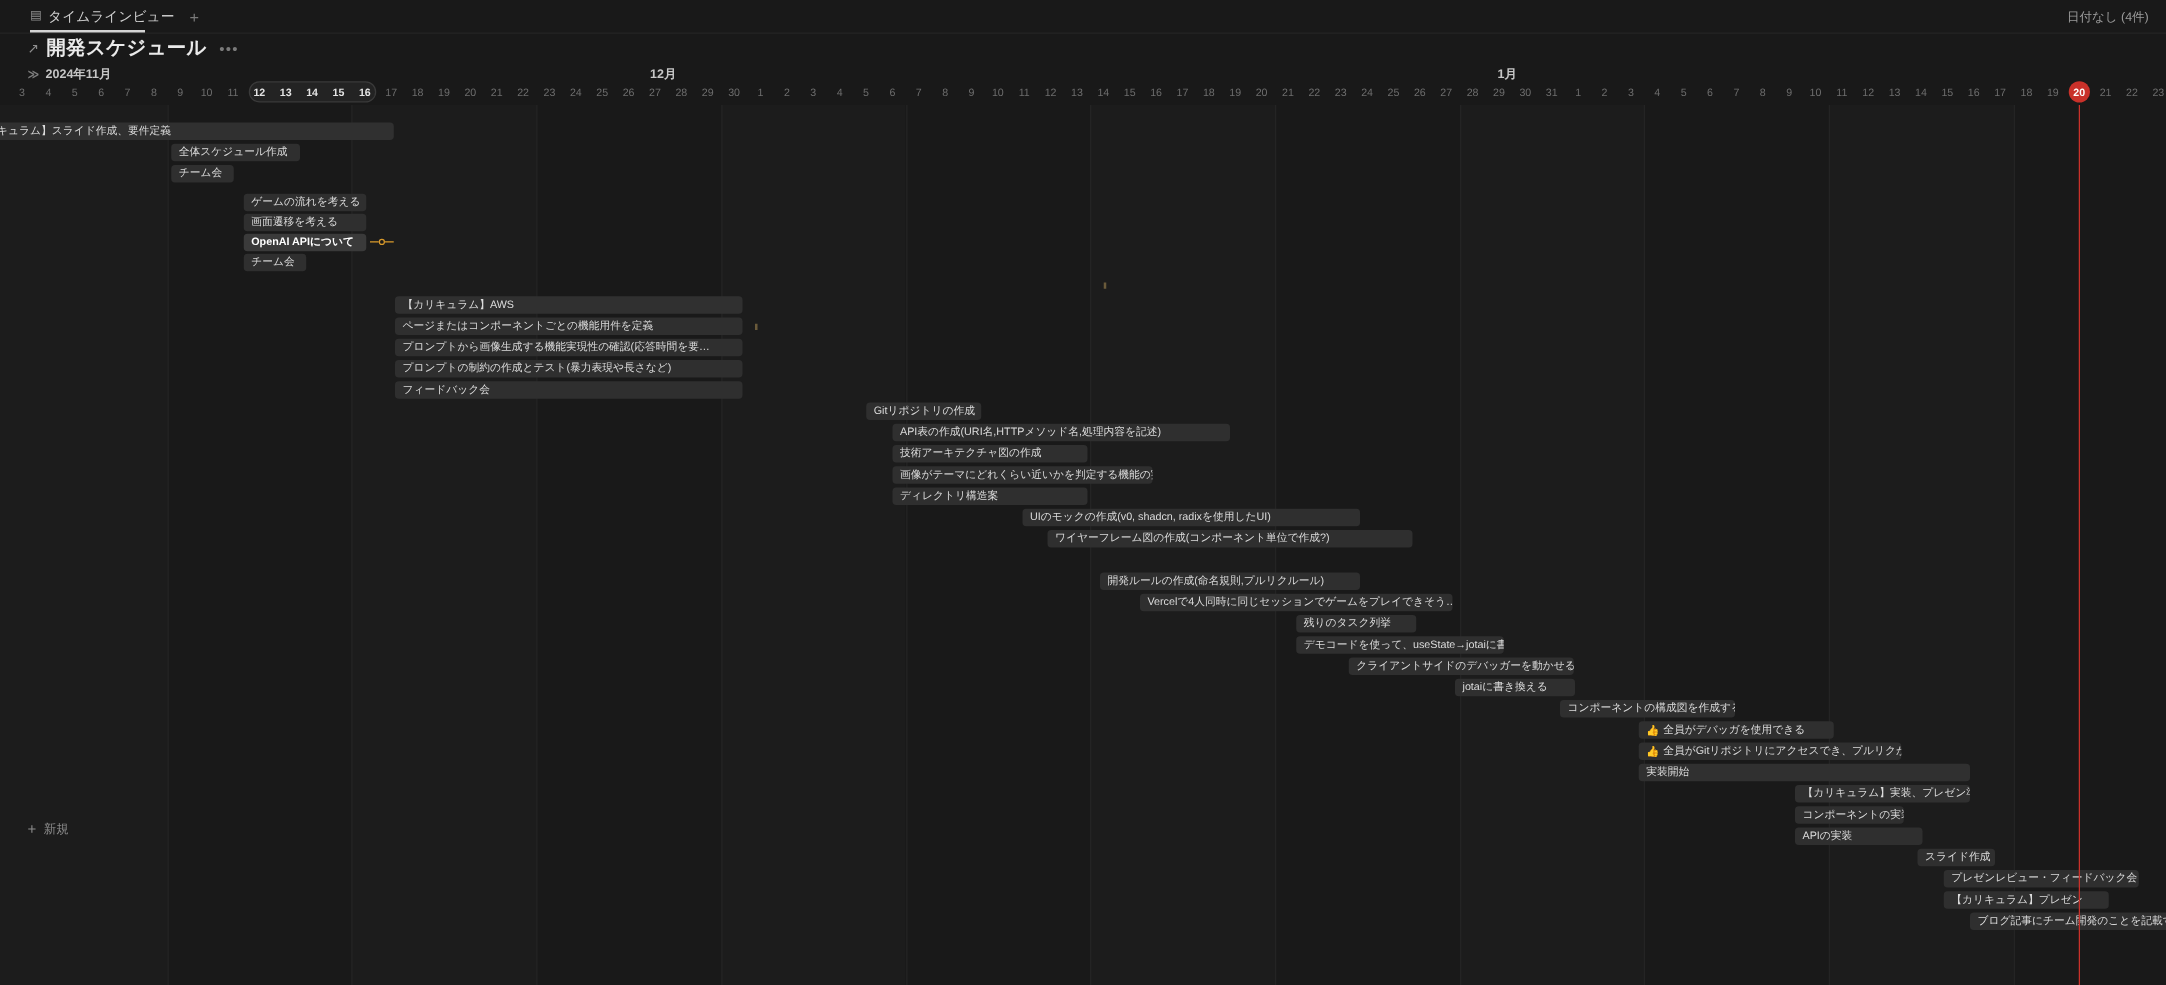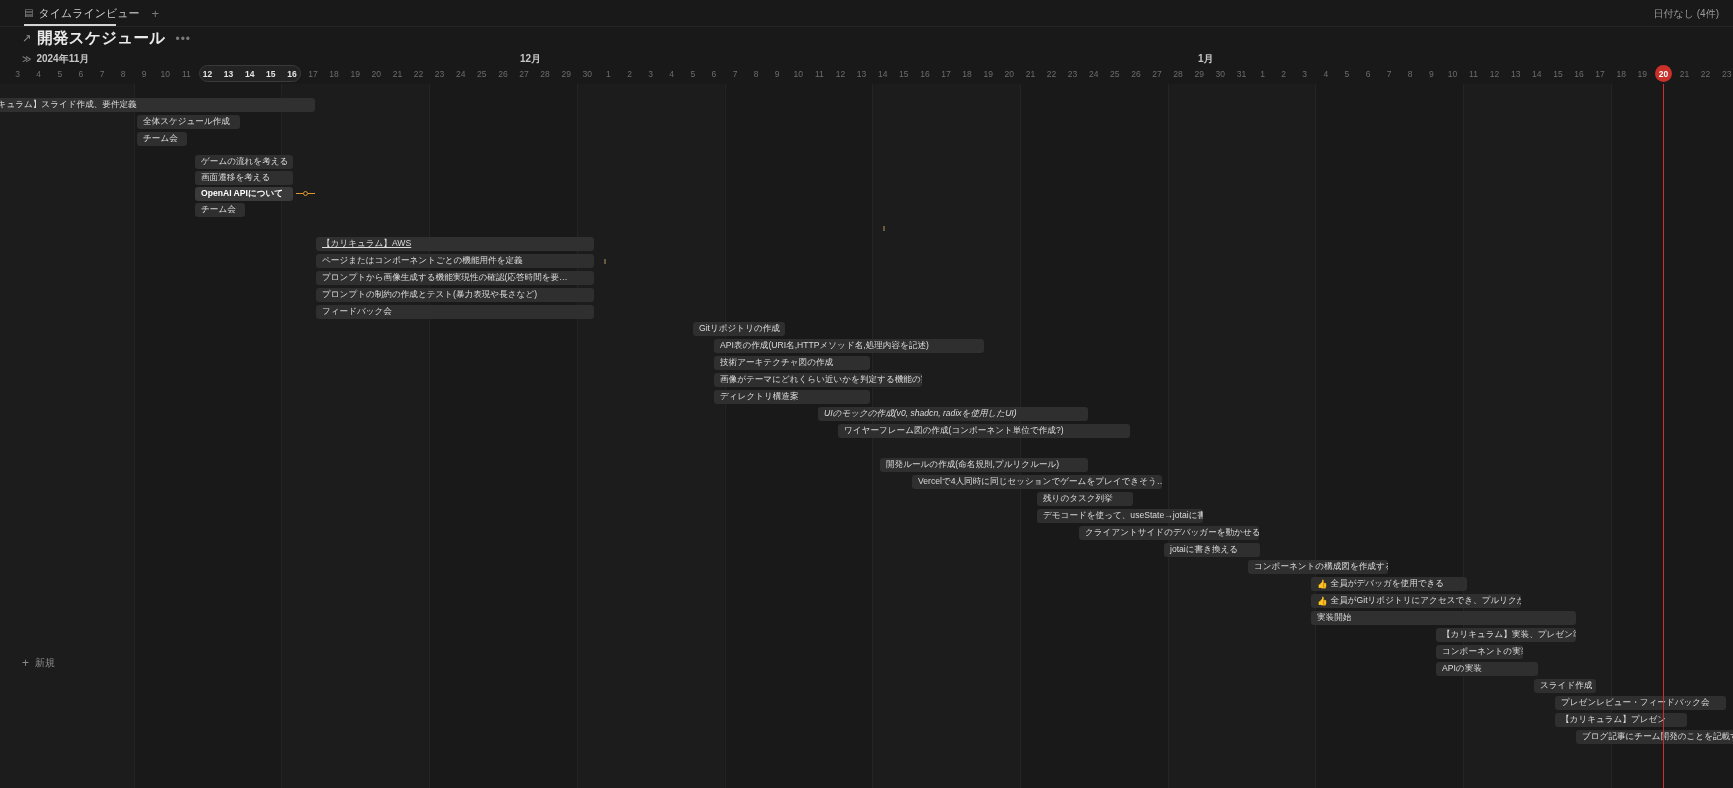--- a/index.html
+++ b/index.html
@@ -287,21 +287,21 @@
       </div>
       <div class="linkdot" style="left: 296px; top: 107px;">
         <div class="stem"></div>
         <div class="ring"></div>
         <div class="stem"></div>
       </div>
       <div class="bar " style="left: 195px; width: 50px; top: 119px;">
         <span>チーム会</span>
       </div>
       <div class="tickmark" style="left: 883px; top: 142px;"></div>
-      <div class="bar wide" style="left: 316px; width: 278px; top: 153px; text-decoration: underline;">
+      <div class="bar wide" style="left: 316px; width: 278px; top: 153px;">
         <span>【カリキュラム】AWS</span>
       </div>
       <div class="bar " style="left: 316px; width: 278px; top: 170px;">
         <span>ページまたはコンポーネントごとの機能用件を定義</span>
       </div>
       <div class="tickmark" style="left: 604px; top: 175px;"></div>
       <div class="bar " style="left: 316px; width: 278px; top: 187px;">
         <span>プロンプトから画像生成する機能実現性の確認(応答時間を要…</span>
       </div>
       <div class="bar " style="left: 316px; width: 278px; top: 204px;">
@@ -318,21 +318,21 @@
       </div>
       <div class="bar " style="left: 714px; width: 156px; top: 272px;">
         <span>技術アーキテクチャ図の作成</span>
       </div>
       <div class="bar " style="left: 714px; width: 208px; top: 289px;">
         <span>画像がテーマにどれくらい近いかを判定する機能の実現性確認</span>
       </div>
       <div class="bar " style="left: 714px; width: 156px; top: 306px;">
         <span>ディレクトリ構造案</span>
       </div>
-      <div class="bar " style="left: 818px; width: 270px; top: 323px; font-style: italic;">
+      <div class="bar " style="left: 818px; width: 270px; top: 323px;">
         <span>UIのモックの作成(v0, shadcn, radixを使用したUI)</span>
       </div>
       <div class="bar " style="left: 838px; width: 292px; top: 340px;">
         <span>ワイヤーフレーム図の作成(コンポーネント単位で作成?)</span>
       </div>
       <div class="bar " style="left: 880px; width: 208px; top: 374px;">
         <span>開発ルールの作成(命名規則,プルリクルール)</span>
       </div>
       <div class="bar " style="left: 912px; width: 250px; top: 391px;">
         <span>Vercelで4人同時に同じセッションでゲームをプレイできそう…</span>
@@ -368,21 +368,21 @@
       </div>
       <div class="bar " style="left: 1436px; width: 87px; top: 561px;">
         <span>コンポーネントの実装</span>
       </div>
       <div class="bar " style="left: 1436px; width: 102px; top: 578px;">
         <span>APIの実装</span>
       </div>
       <div class="bar " style="left: 1534px; width: 62px; top: 595px;">
         <span>スライド作成</span>
       </div>
-      <div class="bar " style="left: 1555px; width: 171px; top: 612px;">
+      <div class="bar " style="left: 1555px; width: 156px; top: 612px;">
         <span>プレゼンレビュー・フィードバック会</span>
       </div>
       <div class="bar " style="left: 1555px; width: 132px; top: 629px;">
         <span>【カリキュラム】プレゼン</span>
       </div>
       <div class="bar " style="left: 1576px; width: 180px; top: 646px;">
         <span>ブログ記事にチーム開発のことを記載する</span>
       </div>
     </div>
 

